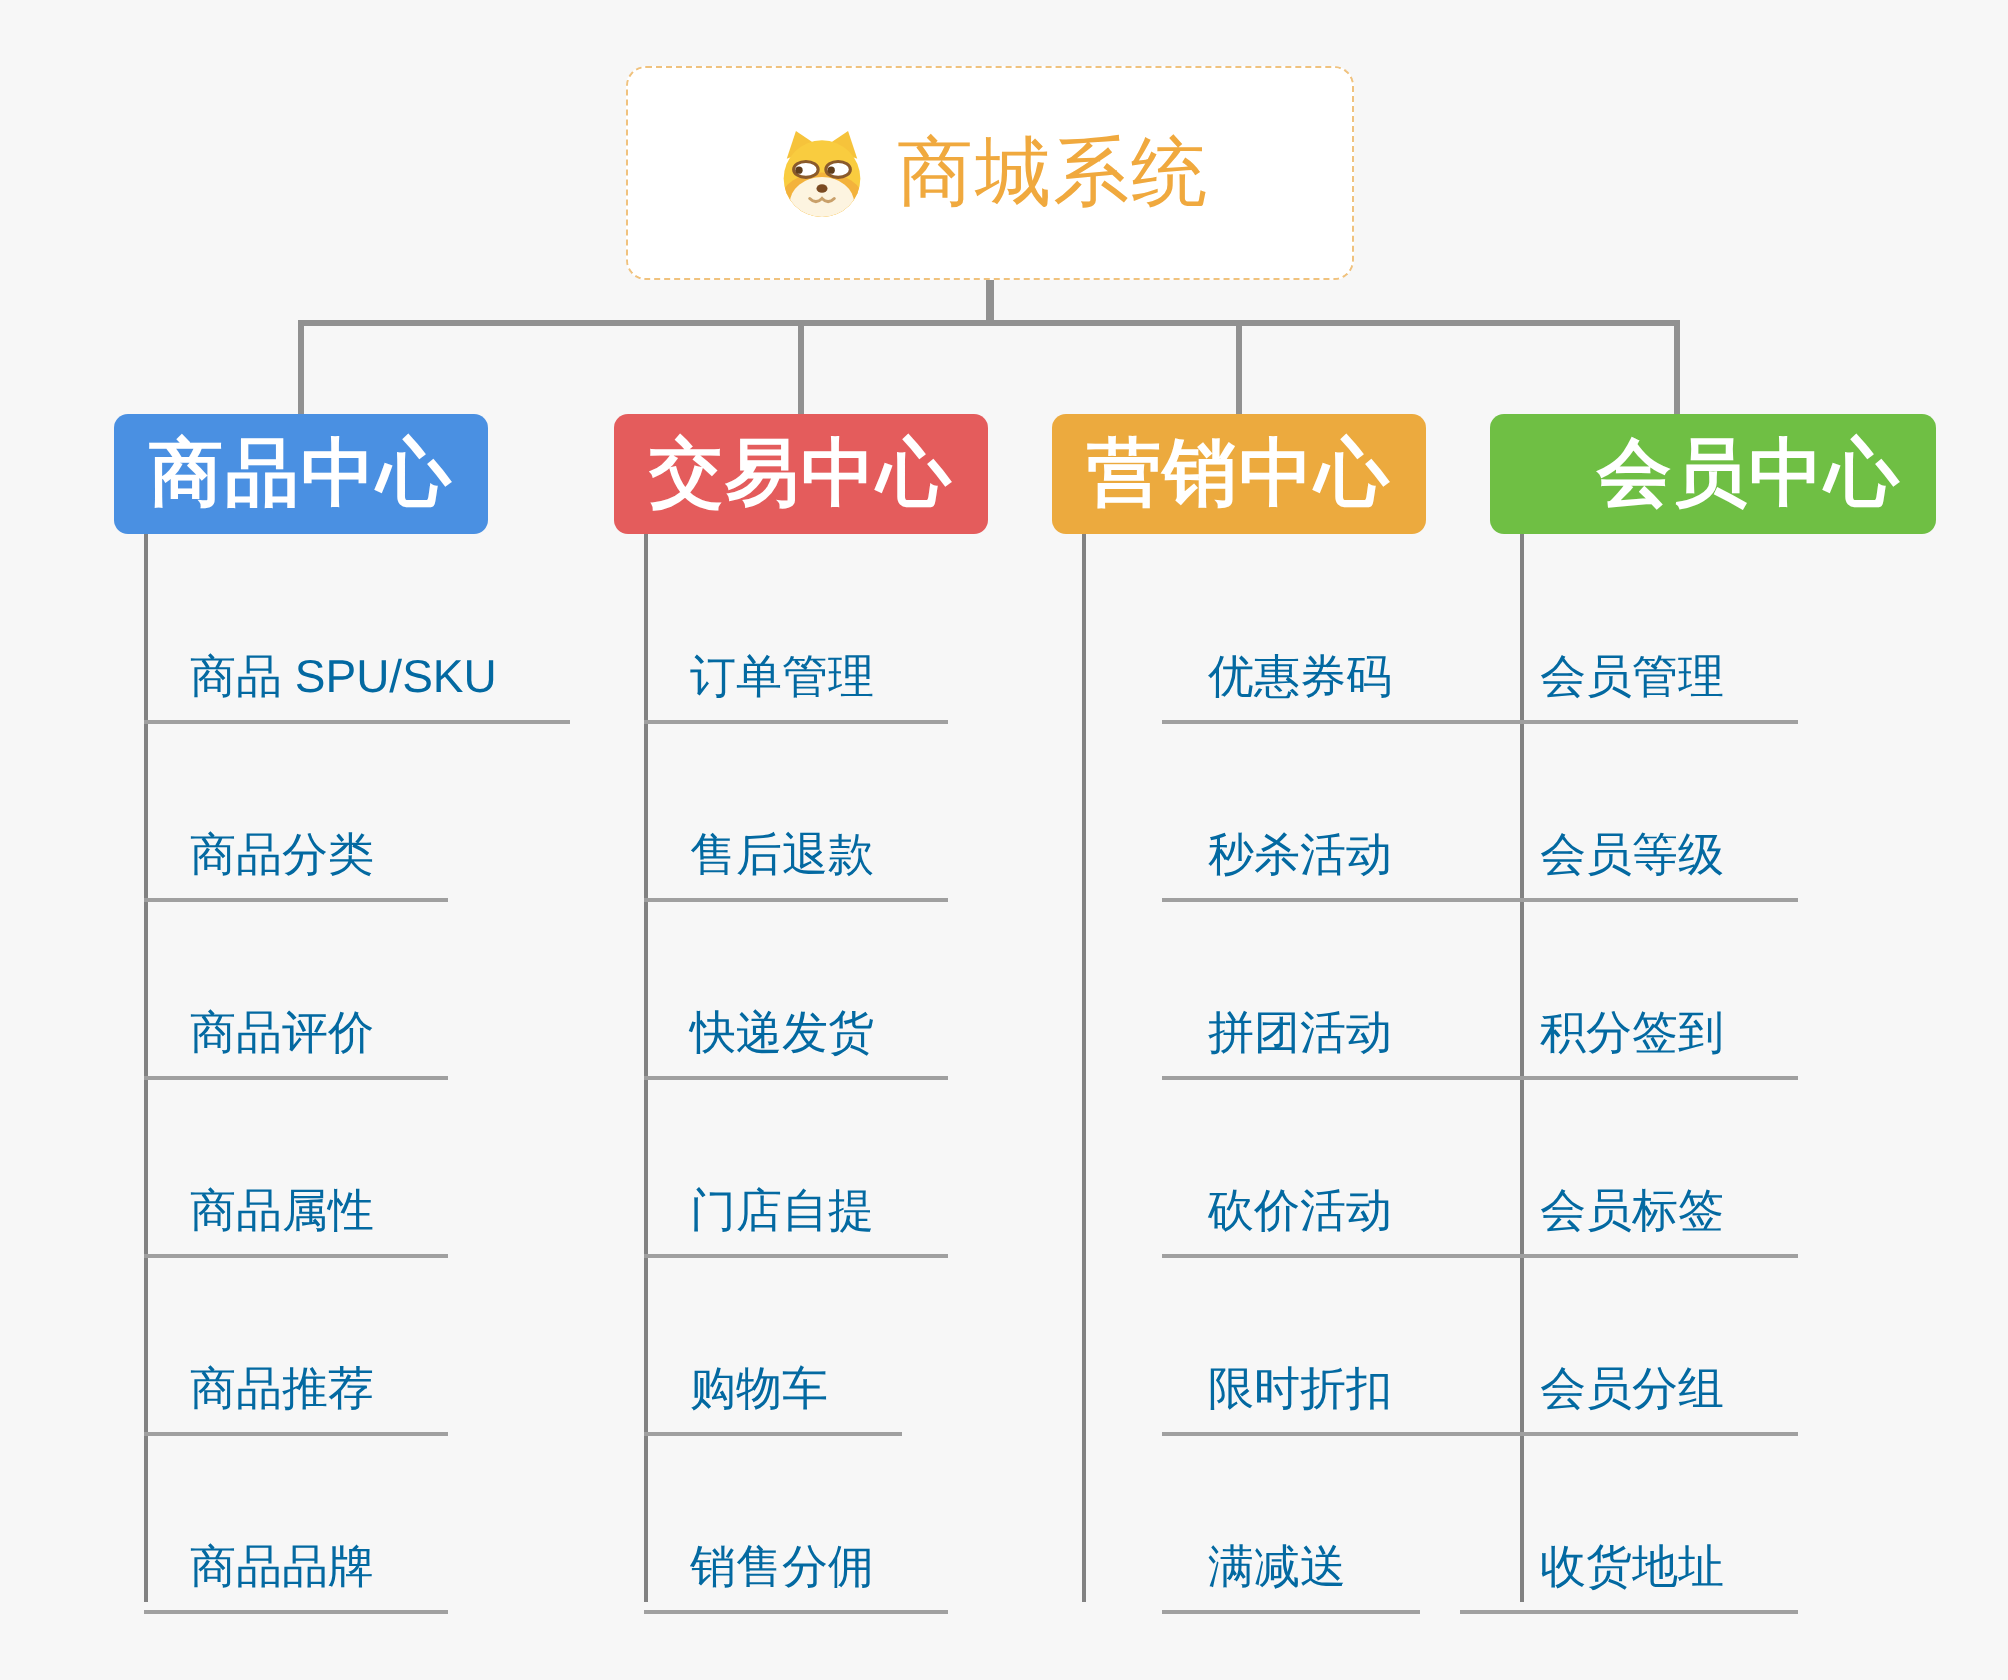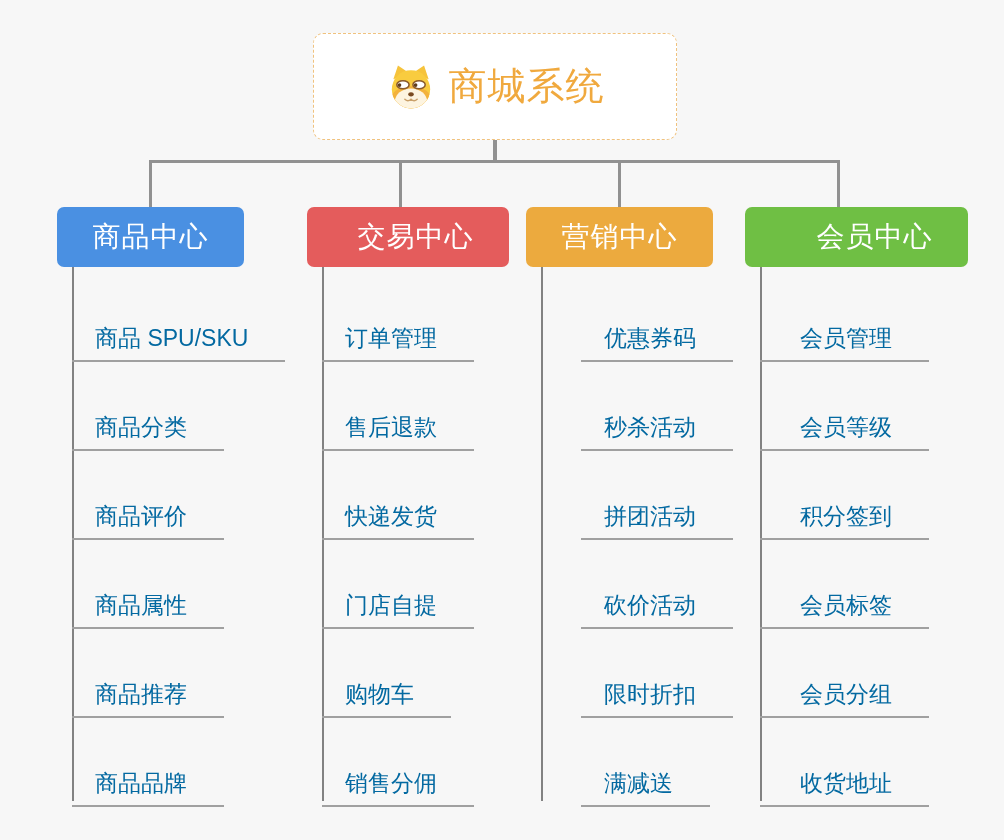--- a/index.html
+++ b/index.html
@@ -28,34 +28,34 @@
     background:#ffffff; border:1px dashed #f0c27e; border-radius:10px;
     box-sizing:border-box;
     display:flex; align-items:center; justify-content:center; gap:13px;
   }
   .root-title { font-size:38px; letter-spacing:1px; }
   .dog { display:inline-flex; }
 
   
   .branch {
     position:absolute; top:207px; width:187px; height:60px;
-    border-radius:7px; color:#ffffff; font-size:28px; letter-spacing:1px;
-    display:flex; align-items:center; justify-content:center;
+    border-radius:7px; color:#ffffff; font-size:37px; letter-spacing:1px;
+    display:flex; align-items:center; justify-content:center;font-weight:bold;
   }
   .b0 { left:57px; } .b1 { left:307px; } .b2 { left:526px;text-align:right; } .b3 { left:745px;padding-left:36px; }
 
   
   .leaf {
     position:absolute; height:41px;
     display:flex; align-items:flex-end;
     padding:0 37px 6px 23px; box-sizing:content-box;
     border-bottom:2px solid #a0a0a0;
     font-size:23px; color:#0369a1; white-space:nowrap;
   }
-  .c0 { left:72px; } .c1 { left:322px; } .c2 { left:541px;margin-left:40px; } .c3 { left:760px;padding-left:40px; }
+  .c0 { left:72px; } .c1 { left:322px; } .c2 { left:541px;margin-left:40px; } .c3 { left:730px;padding-left:40px; }
   .r0 { top:313px; } .r1 { top:402px; } .r2 { top:491px; }
   .r3 { top:580px; } .r4 { top:669px; } .r5 { top:758px; }
 </style>
 </head>
 <body>
 
 <div class="canvas">
 
   <div class="line trunk"></div>
   <div class="line bus"></div>
@@ -86,21 +86,21 @@
         <circle cx="17" cy="27.5" r="2.4" fill="#5f3d1c"></circle>
         <circle cx="38" cy="27.5" r="2.4" fill="#5f3d1c"></circle>
         <ellipse cx="32" cy="39.5" rx="3.6" ry="2.8" fill="#7a4a21"></ellipse>
         <path d="M24,46 Q28,50 32,46 Q36,50 40,46" fill="none" stroke="#c9a06a" stroke-width="2" stroke-linecap="round"></path>
       </svg>
     </span>
     <span class="root-title" style="color: rgb(240, 169, 62);">商城系统</span>
   </div>
 
   <div class="branch b0" style="background-color: rgb(74, 144, 226);">商品中心</div>
-  <div class="branch b1" style="background-color: rgb(228, 92, 92); padding-left: 15px;">交易中心</div>
+  <div class="branch b1" style="background-color: rgb(228, 92, 92);">交易中心</div>
   <div class="branch b2" style="background-color: rgb(236, 170, 62);">营销中心</div>
   <div class="branch b3" style="background-color: rgb(111, 191, 68);">会员中心</div>
 
   <div class="leaf c0 r0">商品 SPU/SKU</div>
   <div class="leaf c0 r1">商品分类</div>
   <div class="leaf c0 r2">商品评价</div>
   <div class="leaf c0 r3">商品属性</div>
   <div class="leaf c0 r4">商品推荐</div>
   <div class="leaf c0 r5">商品品牌</div>
 

